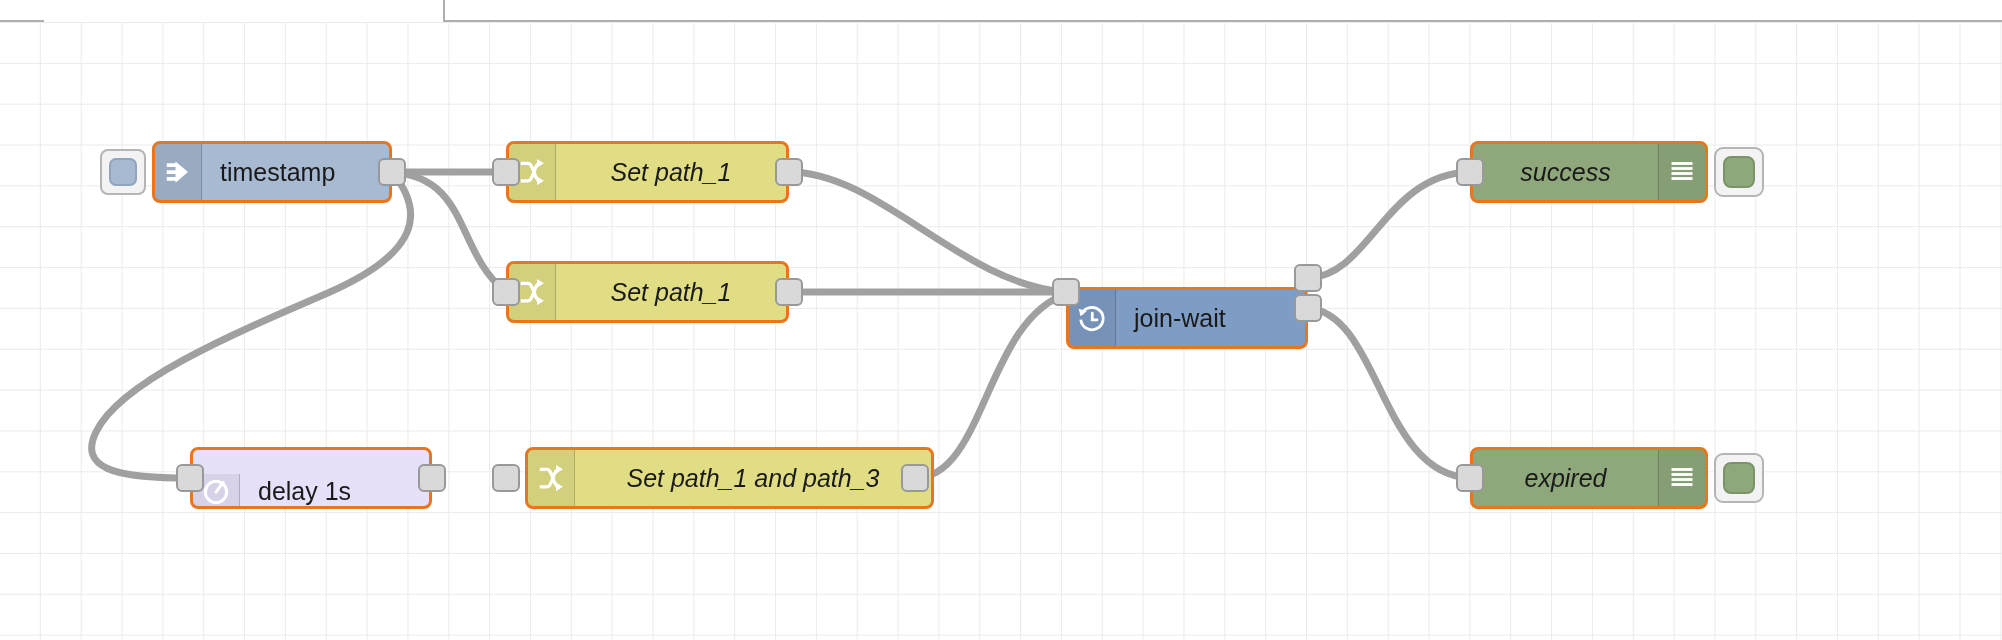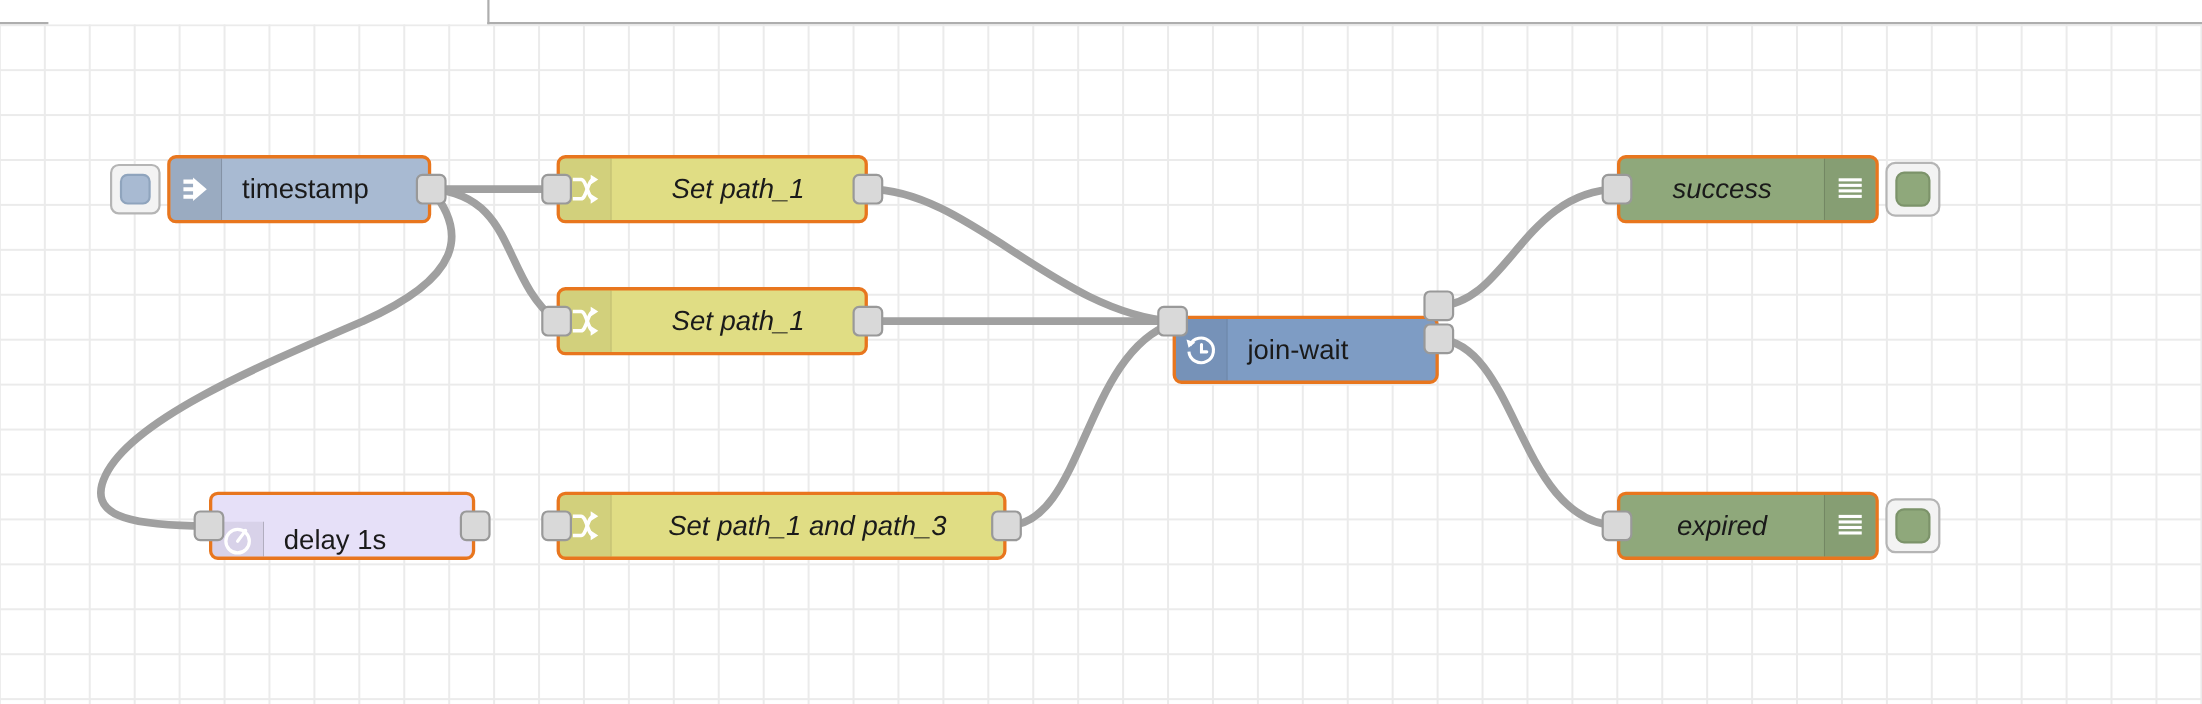--- a/index.html
+++ b/index.html
@@ -240,21 +240,21 @@
         <circle cx="12" cy="13.5" r="8" fill="none" stroke="#ffffff" stroke-width="2.2"></circle>
         <path d="M12 13.5 L16.5 7.5" stroke="#ffffff" stroke-width="2.2" fill="none" stroke-linecap="round"></path>
         <circle cx="17.2" cy="6.4" r="1.4" fill="#ffffff"></circle>
       </svg>
     </div>
     <div class="label left">delay 1s</div>
   </div>
   <div class="port" style="left:418px; top:442px;"></div>
 
   <div class="port" style="left:492px; top:442px;"></div>
-  <div class="node n-change" style="left:506px; top:425px; width:409px; height:62px;">
+  <div class="node n-change" style="left:525px; top:425px; width:409px; height:62px;">
     <div class="icon-box">
       <svg class="glyph" width="30" height="30" viewBox="0 0 24 24" aria-hidden="true">
         <path fill="none" stroke="#ffffff" stroke-width="2.6" d="M3 5 L9 5 C13 5 14 19 18 19"></path>
         <path fill="none" stroke="#ffffff" stroke-width="2.6" d="M3 19 L9 19 C13 19 14 5 18 5"></path>
         <path fill="#ffffff" d="M16 1.5 L21.5 5 L16 8.5 Z"></path>
         <path fill="#ffffff" d="M16 15.5 L21.5 19 L16 22.5 Z"></path>
       </svg>
     </div>
     <div class="label center italic">Set path_1 and path_3</div>
   </div>

